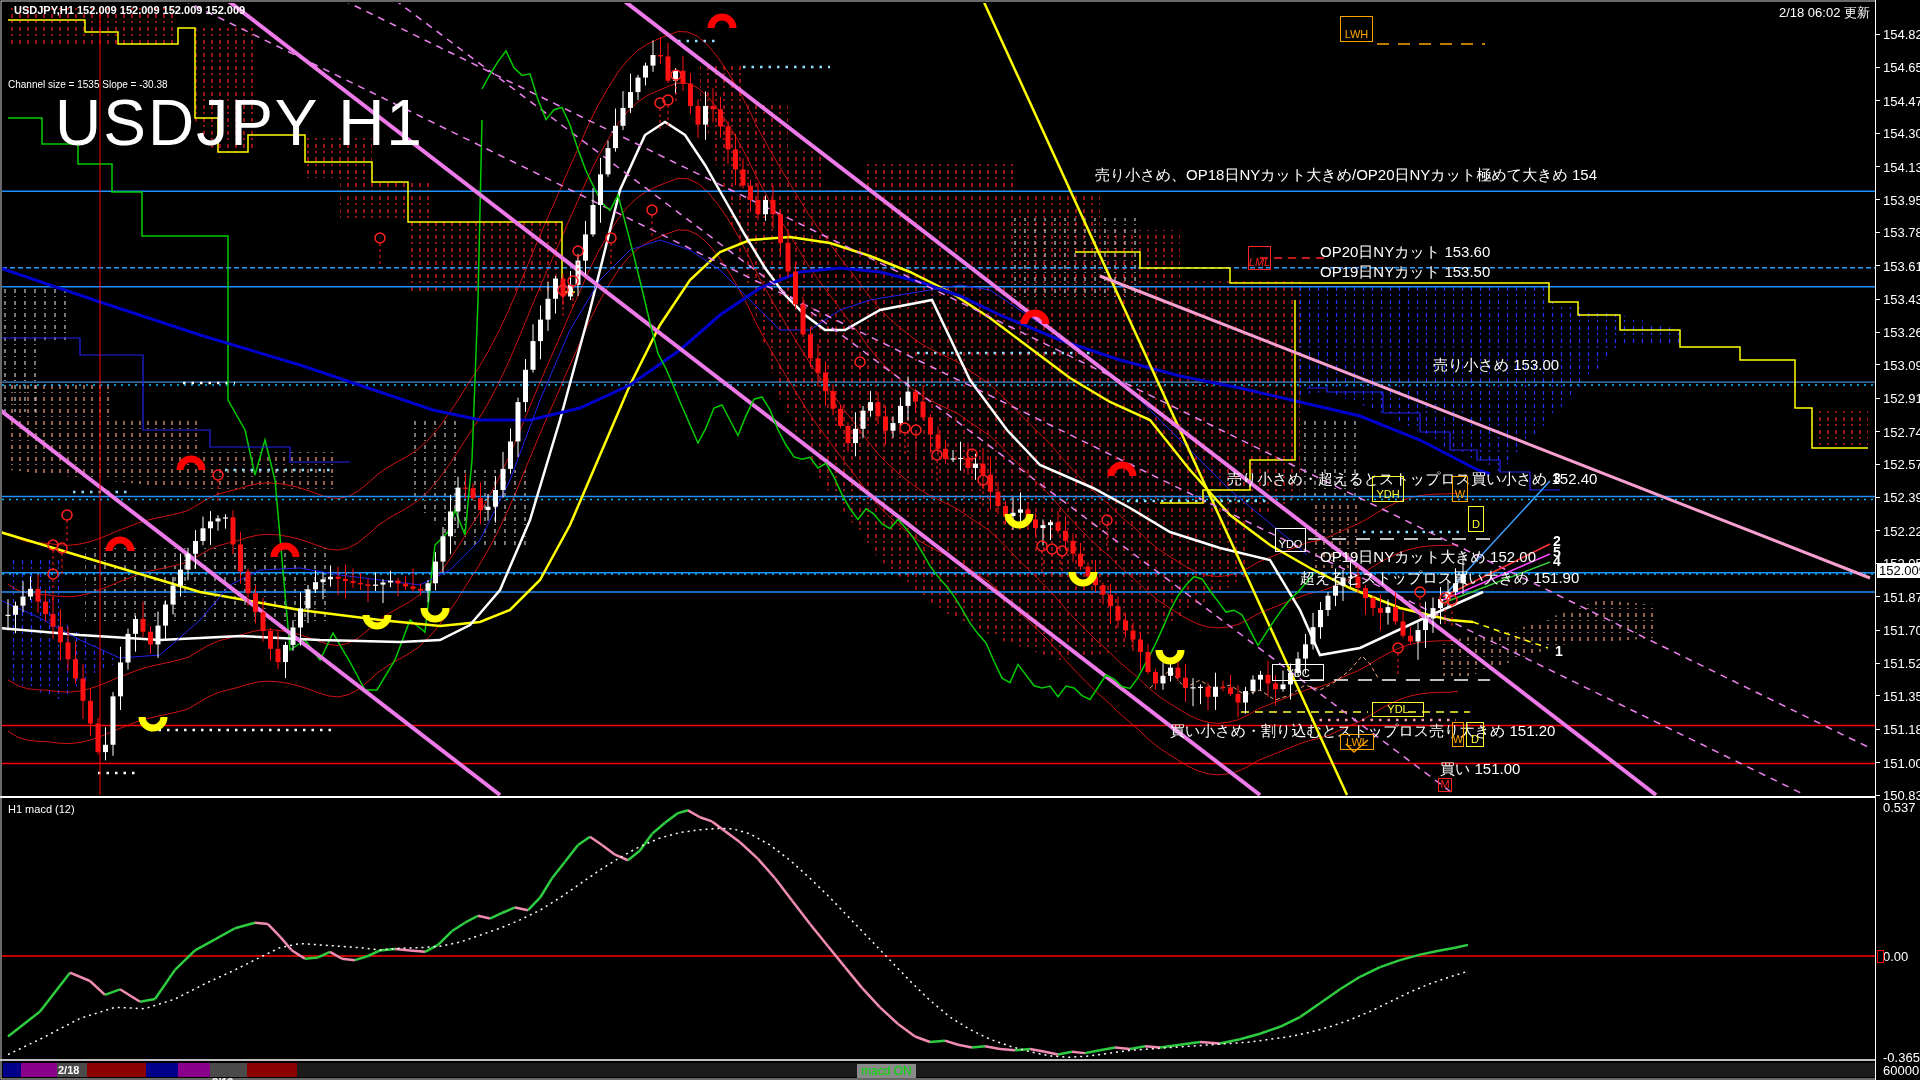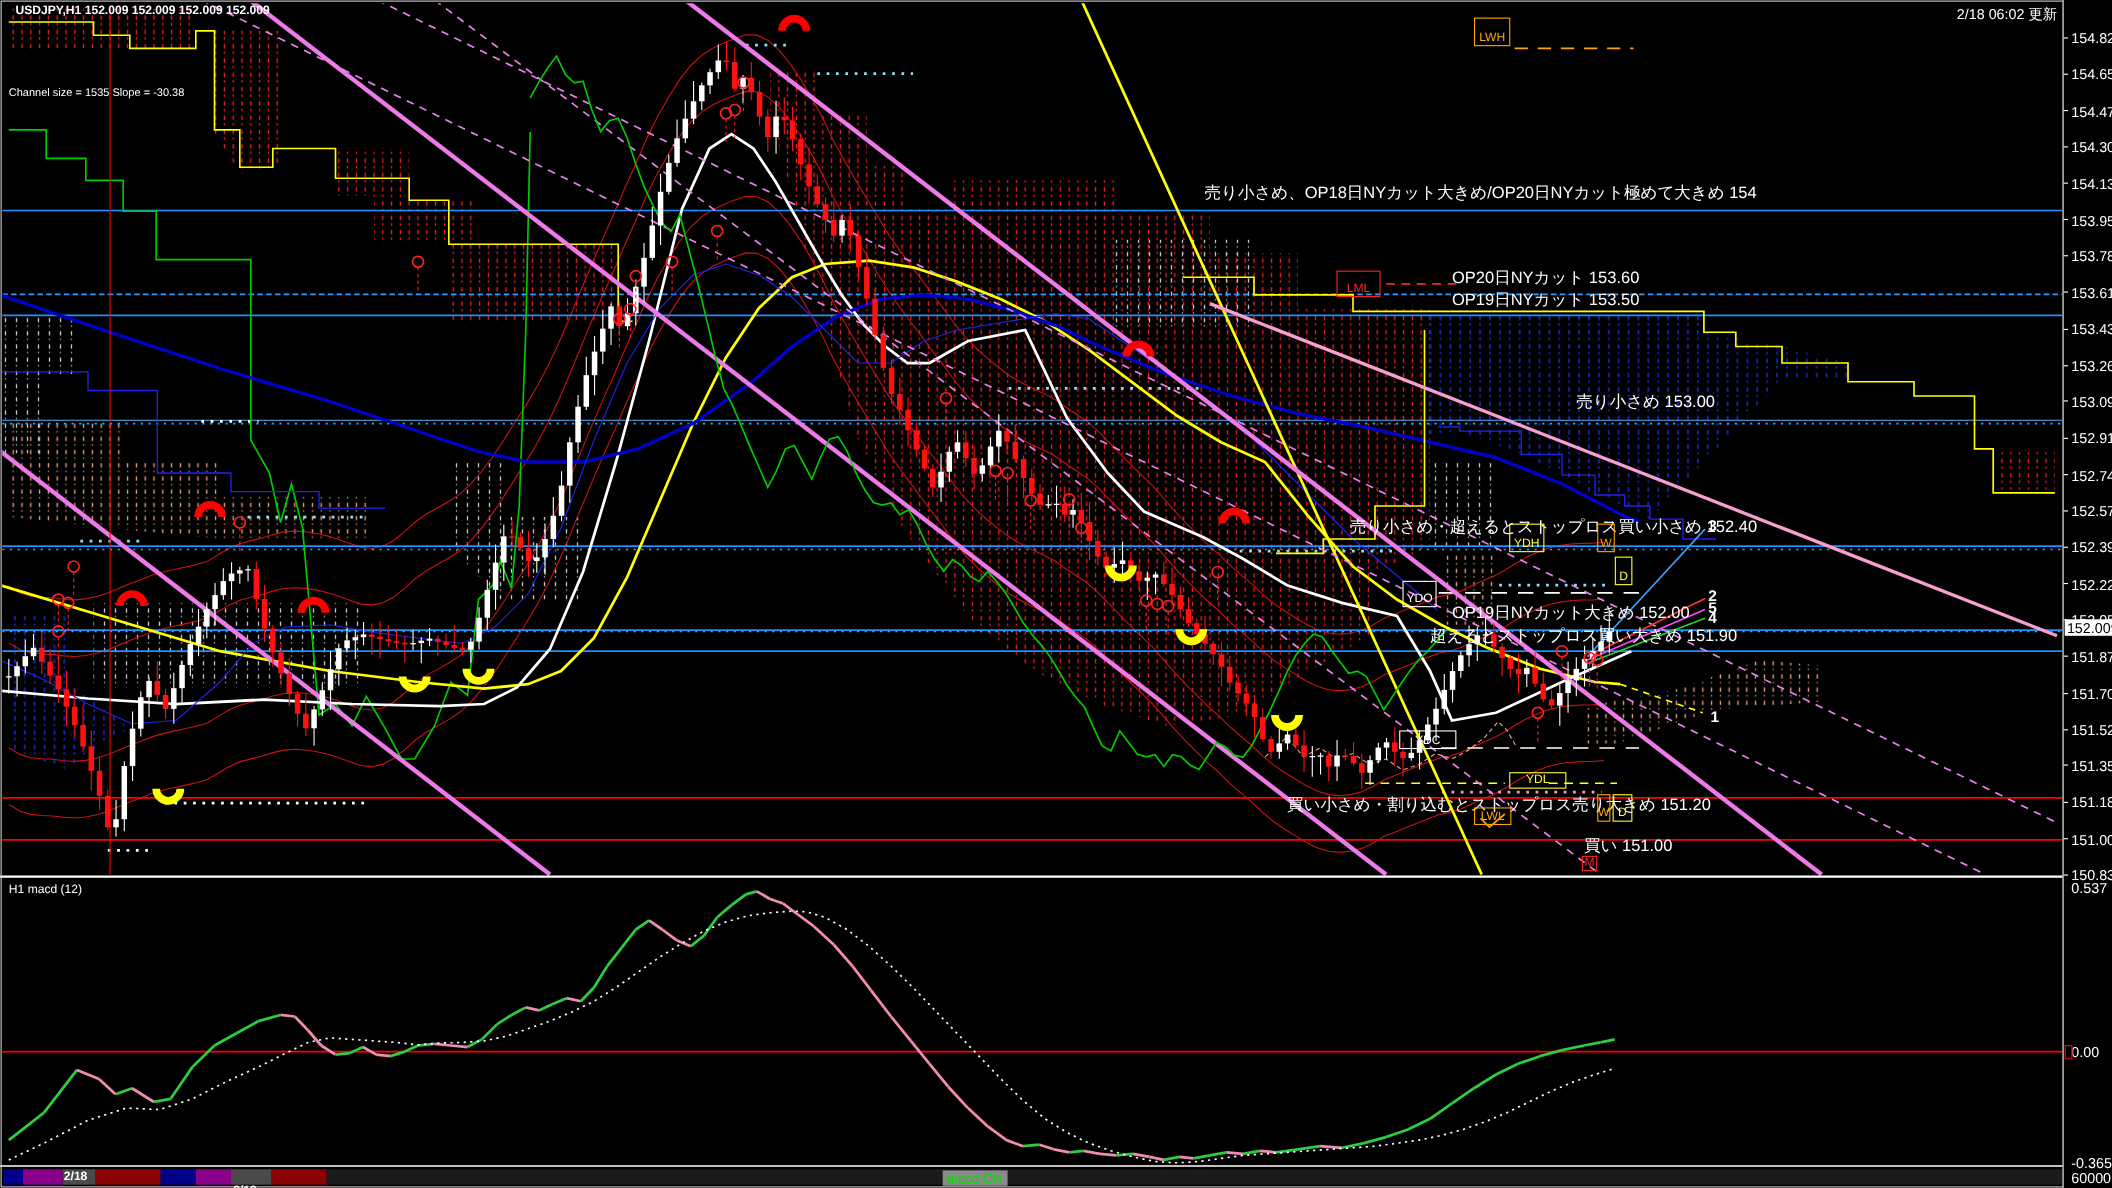--- a/index.html
+++ b/index.html
@@ -691,38 +691,39 @@
       <rect x="146" y="1063" width="32" height="14" fill="#00008B"></rect>
       <rect x="178" y="1063" width="32" height="14" fill="#8B008B"></rect>
       <rect x="210" y="1063" width="37" height="14" fill="#4a4a4a"></rect>
       <rect x="247" y="1063" width="50" height="14" fill="#8B0000"></rect>
       <rect x="297" y="1063" width="1578" height="14" fill="#1b1b1b"></rect>
       <polyline points="1346,744 1354,752 1368,740" fill="none" stroke="#FFA500" stroke-width="1.5"></polyline>
     </svg>
 
   <div class="ovl" id="ticker" style="left:14px;top:4px;">USDJPY,H1  152.009 152.009 152.009 152.009</div>
   <div class="ovl" id="chmeta" style="left:8px;top:79px;">Channel size = 1535 Slope = -30.38</div>
+  <div class="ovl" id="watermark" style="left:55px;top:86px;">USDJPY H1</div>
   <div class="ovl" id="dt" style="right:50px;top:4px;">2/18 06:02 更新</div>
   <div class="ovl" id="macdlab" style="left:8px;top:803px;">H1  macd (12)</div>
   <div id="macdon" style="left:857px;top:1064px;">macd ON</div>
 
   <div id="annos">
       <div class="ovl ann" style="left:1095px;top:166px;">売り小さめ、OP18日NYカット大きめ/OP20日NYカット極めて大きめ 154</div>
       <div class="ovl ann" style="left:1320px;top:243px;">OP20日NYカット 153.60</div>
       <div class="ovl ann" style="left:1320px;top:263px;">OP19日NYカット 153.50</div>
       <div class="ovl ann" style="left:1433px;top:356px;">売り小さめ 153.00</div>
       <div class="ovl ann" style="left:1227px;top:470px;">売り小さめ・超えるとストップロス買い小さめ 152.40</div>
       <div class="ovl ann" style="left:1320px;top:548px;">OP19日NYカット大きめ 152.00</div>
       <div class="ovl ann" style="left:1300px;top:569px;">超えるとストップロス買い大きめ 151.90</div>
       <div class="ovl ann" style="left:1170px;top:722px;">買い小さめ・割り込むとストップロス売り大きめ 151.20</div>
       <div class="ovl ann" style="left:1440px;top:760px;">買い 151.00</div>
     </div>
   <div id="boxes">
       <div class="lbox" style="left:1340px;top:16px;width:33px;height:26px;border:1px solid #FFA500;color:#FFA500;">LWH</div>
-      <div class="lbox" style="left:1215px;top:246px;width:40px;height:24px;border:1px solid #FF2222;color:#FF2222;">LML</div>
+      <div class="lbox" style="left:1248px;top:246px;width:23px;height:24px;border:1px solid #FF2222;color:#FF2222;font-style:italic;">LML</div>
       <div class="lbox" style="left:1372px;top:476px;width:32px;height:26px;border:1px solid #FFFF33;color:#FFFF33;">YDH</div>
       <div class="lbox" style="left:1452px;top:476px;width:16px;height:26px;border:1px solid #FFA500;color:#FFA500;">W</div>
       <div class="lbox" style="left:1468px;top:506px;width:16px;height:26px;border:1px solid #FFFF33;color:#FFFF33;">D</div>
       <div class="lbox" style="left:1275px;top:528px;width:31px;height:24px;border:1px solid #FFFFFF;color:#FFFFFF;">YDO</div>
       <div class="lbox" style="left:1272px;top:664px;width:52px;height:17px;border:1px solid #FFFFFF;color:#FFFFFF;">YDC</div>
       <div class="lbox" style="left:1372px;top:702px;width:52px;height:15px;border:1px solid #FFFF33;color:#FFFF33;">YDL</div>
       <div class="lbox" style="left:1340px;top:734px;width:34px;height:16px;border:1px solid #FFA500;color:#FFA500;">LWL</div>
       <div class="lbox" style="left:1452px;top:722px;width:12px;height:25px;border:1px solid #FFA500;color:#FFA500;">W</div>
       <div class="lbox" style="left:1466px;top:722px;width:18px;height:25px;border:1px solid #FFFF33;color:#FFFF33;">D</div>
       <div class="lbox" style="left:1438px;top:778px;width:14px;height:14px;border:1px solid #FF2222;color:#FF2222;">M</div>

